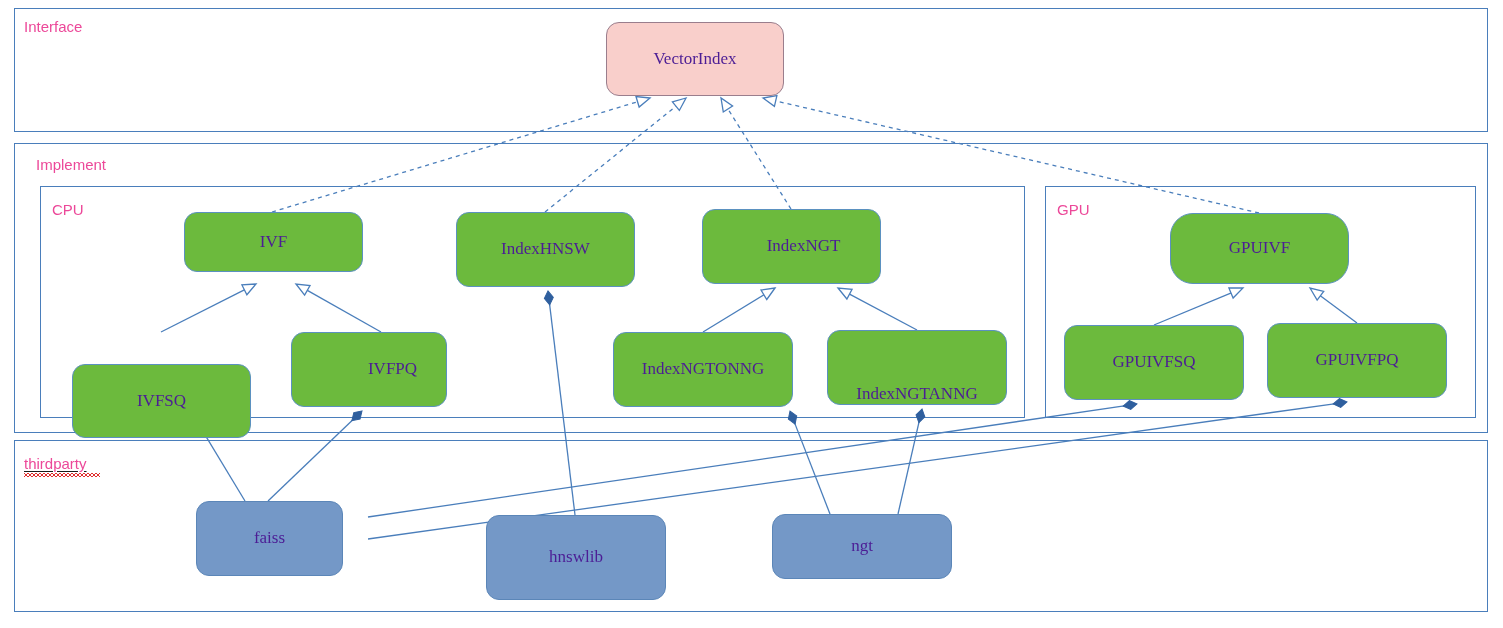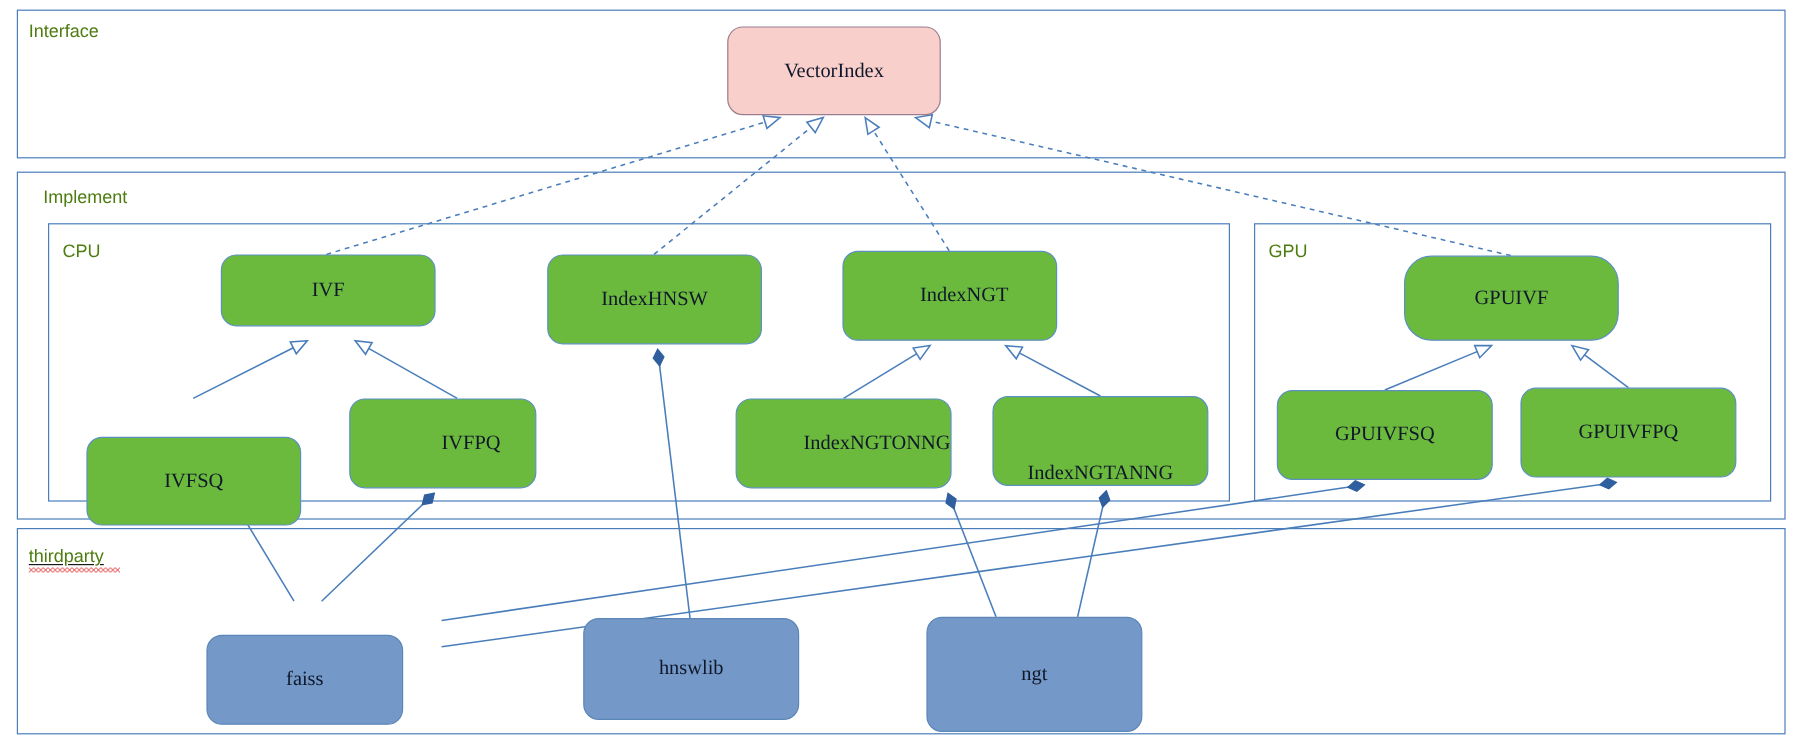--- a/index.html
+++ b/index.html
@@ -18,21 +18,21 @@
   .group-box {
     position: absolute;
     box-sizing: border-box;
     border: 1px solid #4a7ebb;
     background: #ffffff;
   }
   .group-label {
     position: absolute;
     font-family: "Liberation Sans", sans-serif;
     font-size: 15px;
-    color: #4d7c0f;
+    color: #ec4899;
     white-space: nowrap;
     line-height: 1;
   }
   .group-label.spell-error {
     text-decoration: underline;
     text-decoration-color: #1a1a1a;
     text-underline-offset: 2px;
   }
   .squiggle {
     position: absolute;
@@ -46,21 +46,21 @@
   .node {
     position: absolute;
     box-sizing: border-box;
     border-radius: 13px;
     border: 1px solid #4a7ebb;
     display: flex;
     align-items: center;
     justify-content: center;
     font-family: "Liberation Serif", serif;
     font-size: 17px;
-    color: #0f172a;
+    color: #4c1d95;
     text-align: center;
     line-height: 1.1;
   }
   .node.iface  { background: #f9cfcb; border-color: #9a7e8d; }
   .node.impl   { background: #6cba3d; border-color: #5b91c0; }
   .node.third  { background: #7498c7; border-color: #5b86b8; }
   svg.edges {
     position: absolute;
     left: 0;
     top: 0;
@@ -172,35 +172,35 @@
       </div>
       <div class="node impl" style="left: 1170px; top: 213px; width: 179px; height: 71px; border-radius: 23px;">
         <span>GPUIVF</span>
       </div>
       <div class="node impl" style="left: 72px; top: 332px; width: 179px; height: 74px; margin-top: 32px;">
         <span>IVFSQ</span>
       </div>
       <div class="node impl" style="left: 291px; top: 332px; width: 156px; height: 75px; padding-left: 47px;">
         <span>IVFPQ</span>
       </div>
-      <div class="node impl" style="left: 613px; top: 332px; width: 180px; height: 75px; justify-content: flex-end;">
+      <div class="node impl" style="left: 613px; top: 332px; width: 180px; height: 75px;">
         <span>IndexNGTONNG</span>
       </div>
       <div class="node impl" style="left: 827px; top: 330px; width: 180px; height: 75px; align-items: flex-end;">
         <span>IndexNGTANNG</span>
       </div>
       <div class="node impl" style="left: 1064px; top: 325px; width: 180px; height: 75px;">
         <span>GPUIVFSQ</span>
       </div>
       <div class="node impl" style="left: 1267px; top: 323px; width: 180px; height: 75px;">
         <span>GPUIVFPQ</span>
       </div>
-      <div class="node third" style="left: 172px; top: 501px; width: 164px; height: 75px; margin-top: 28px;">
+      <div class="node third" style="left: 196px; top: 501px; width: 147px; height: 75px;">
         <span>faiss</span>
       </div>
       <div class="node third" style="left: 486px; top: 515px; width: 180px; height: 85px; text-align: right;">
         <span>hnswlib</span>
       </div>
-      <div class="node third" style="left: 772px; top: 514px; width: 180px; height: 96px;">
+      <div class="node third" style="left: 772px; top: 514px; width: 180px; height: 65px;">
         <span>ngt</span>
       </div>
     </div>
 </div>
 
 </body></html>

